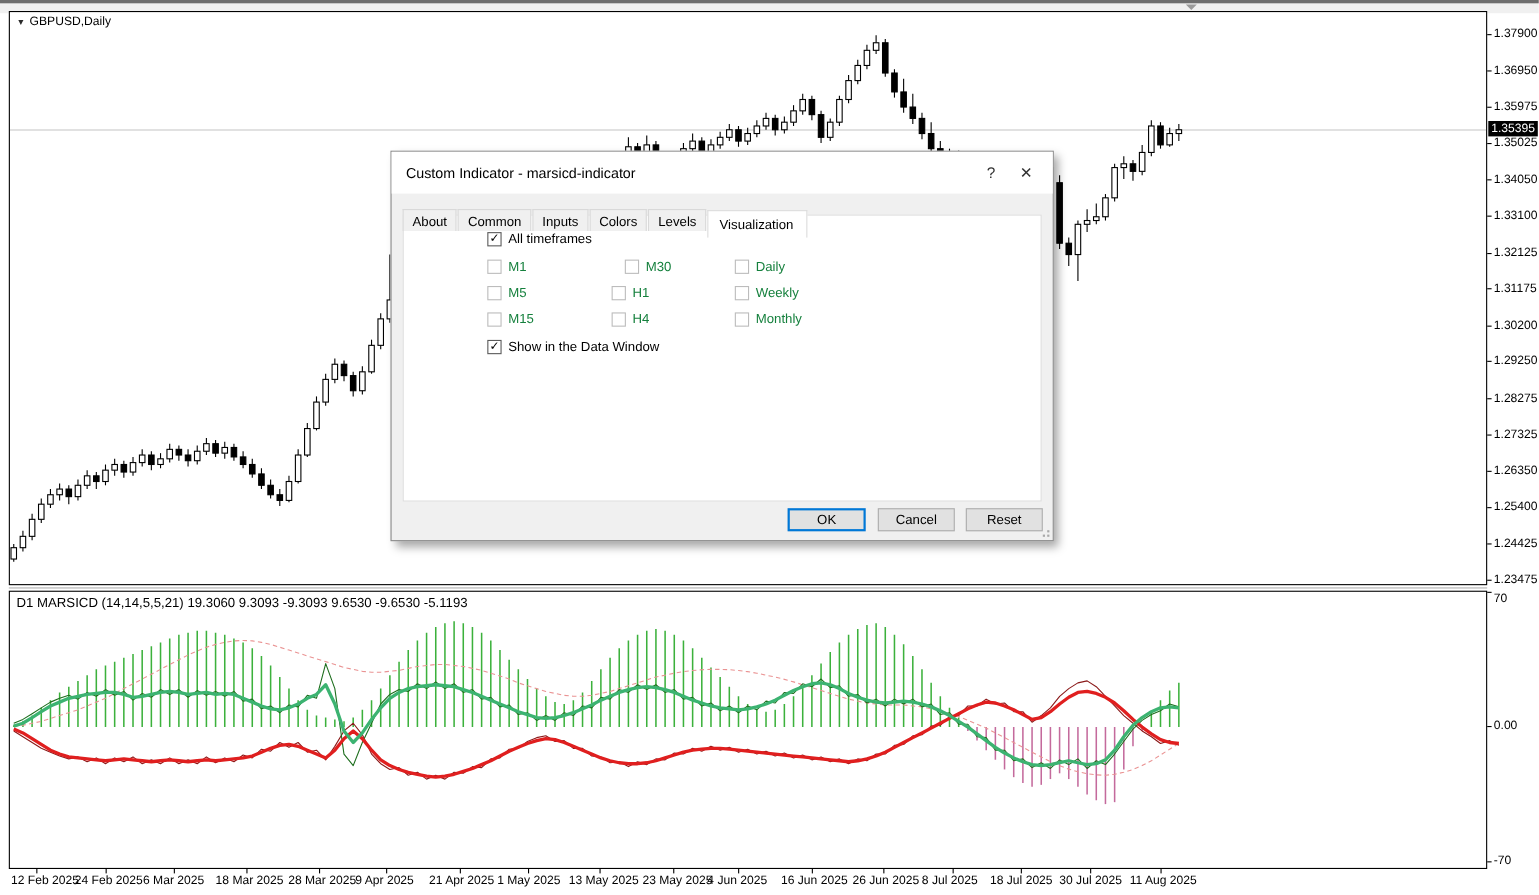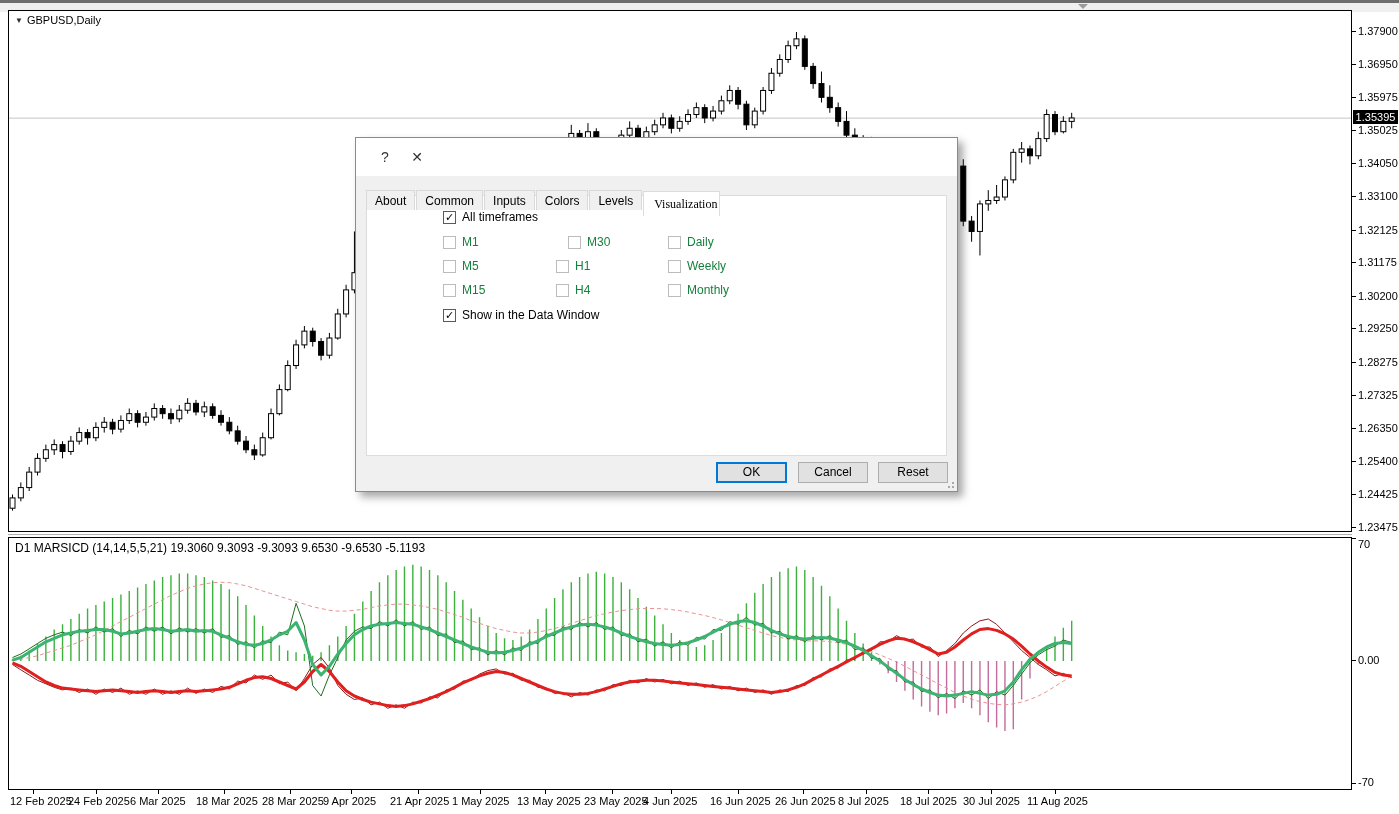--- a/index.html
+++ b/index.html
@@ -22,21 +22,21 @@
   .time-lbl{position:absolute;top:5px;font-size:11px;color:#000;white-space:nowrap;}
   .time-tick{position:absolute;top:0;width:1px;height:4px;background:#000;}
   
   .dialog{position:absolute;left:355px;top:137px;width:603px;height:355px;background:#f0f0f0;border:1px solid #8a8a8a;box-shadow:5px 5px 8px rgba(0,0,0,0.35);box-sizing:border-box;}
   .dlg-title-row{position:absolute;left:0;top:0;width:100%;height:38px;background:#ffffff;display:flex;align-items:center;box-sizing:border-box;padding-left:13px;}
   .dlg-title{font-size:13px;color:#000;flex:1;}
   .dlg-sys{width:32px;height:26px;display:flex;align-items:center;justify-content:center;font-size:14px;color:#333;cursor:default;}
   .dlg-close{margin-right:8px;}
   .tabs{position:absolute;left:10px;top:52px;display:flex;align-items:flex-start;z-index:2;}
   .tab{font-size:12px;color:#000;background:#f0f0f0;border:1px solid #d9d9d9;border-bottom:none;padding:3px 8px 2px 8px;margin-right:1px;height:14px;line-height:14px;}
-  .tab.active{background:#ffffff;border:1px solid #dcdcdc;border-bottom:none;padding:5px 2px 4px 10px;height:15px;position:relative;top:1px;font-family:Liberation Serif, serif;}
+  .tab.active{background:#ffffff;border:1px solid #dcdcdc;border-bottom:none;padding:5px 12px 4px 10px;height:15px;position:relative;top:1px;}
   .tab-page{position:absolute;left:10px;top:57px;width:581px;height:261px;background:#ffffff;border:1px solid #dcdcdc;box-sizing:border-box;}
   .cb{position:absolute;display:flex;align-items:center;gap:6px;font-size:12px;color:#000;}
   .cb .box{width:13px;height:13px;background:#fff;border:1px solid #5a5a5a;box-sizing:border-box;font-size:11px;line-height:11px;text-align:center;color:#000;}
   .cb.disabled{color:#15803d;}
   .cb.disabled .box{border-color:#bcbcbc;}
   .dlg-buttons{position:absolute;left:0;top:324px;width:100%;height:21px;}
   .btn{position:absolute;height:21px;background:#e1e1e1;border:1px solid #adadad;font-size:12px;color:#000;text-align:center;line-height:19px;box-sizing:border-box;}
   .btn.default{border:2px solid #0078d7;line-height:17px;}
   .grip{position:absolute;right:3px;bottom:3px;width:8px;height:8px;}
   .grip i{position:absolute;width:2px;height:2px;background:#a9a9a9;}
@@ -533,20 +533,21 @@
       <div class="time-tick" style="left: 920px;"></div>
       <div class="time-lbl" style="left: 892px;">18 Jul 2025</div>
       <div class="time-tick" style="left: 983px;"></div>
       <div class="time-lbl" style="left: 955px;">30 Jul 2025</div>
       <div class="time-tick" style="left: 1047px;"></div>
       <div class="time-lbl" style="left: 1019px;">11 Aug 2025</div>
     </div>
 
   <div class="dialog">
     <div class="dlg-title-row">
+      <span class="dlg-title">Custom Indicator - marsicd-indicator</span>
       <span class="dlg-sys">?</span>
       <span class="dlg-sys dlg-close">✕</span>
     </div>
     <div class="tabs">
       <div class="tab">About</div>
       <div class="tab">Common</div>
       <div class="tab">Inputs</div>
       <div class="tab">Colors</div>
       <div class="tab">Levels</div>
       <div class="tab active">Visualization</div>

